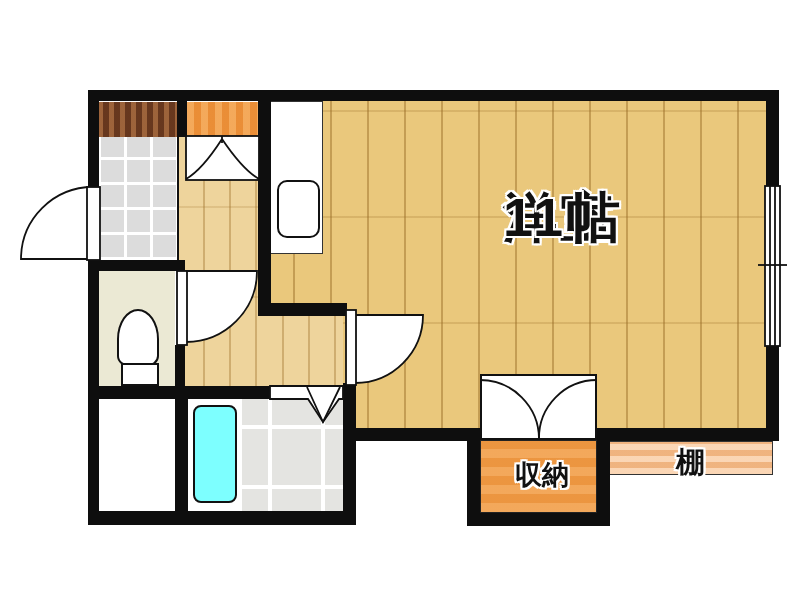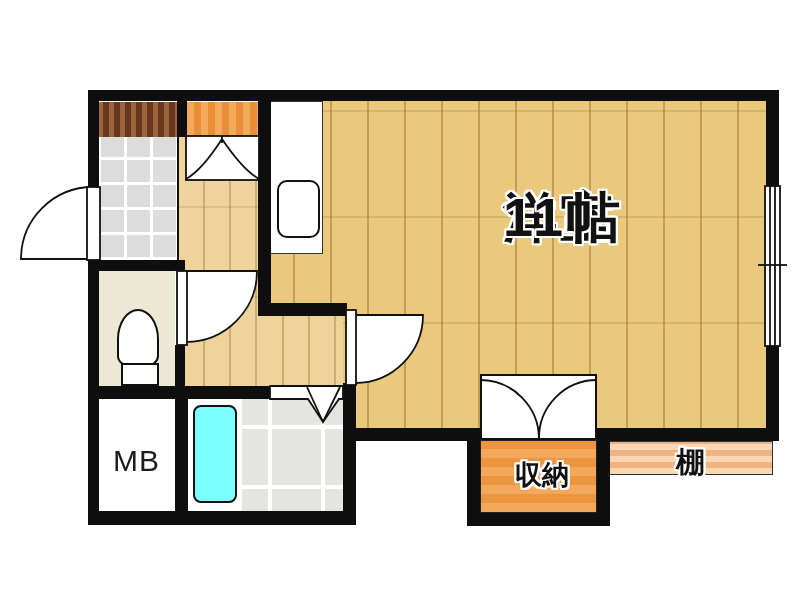--- a/index.html
+++ b/index.html
@@ -127,15 +127,14 @@
       <line x1="758" y1="257" x2="787" y2="257"></line>
     </g>
   </svg>
 
   <div id="label-main" class="lbl">
     <div>洋室</div>
     <div>11帖</div>
   </div>
   <div id="label-closet" class="lbl">収納</div>
   <div id="label-shelf" class="lbl">棚</div>
-  <div id="label-mb">MB</div>
 
 </div>
 
 </body></html>

